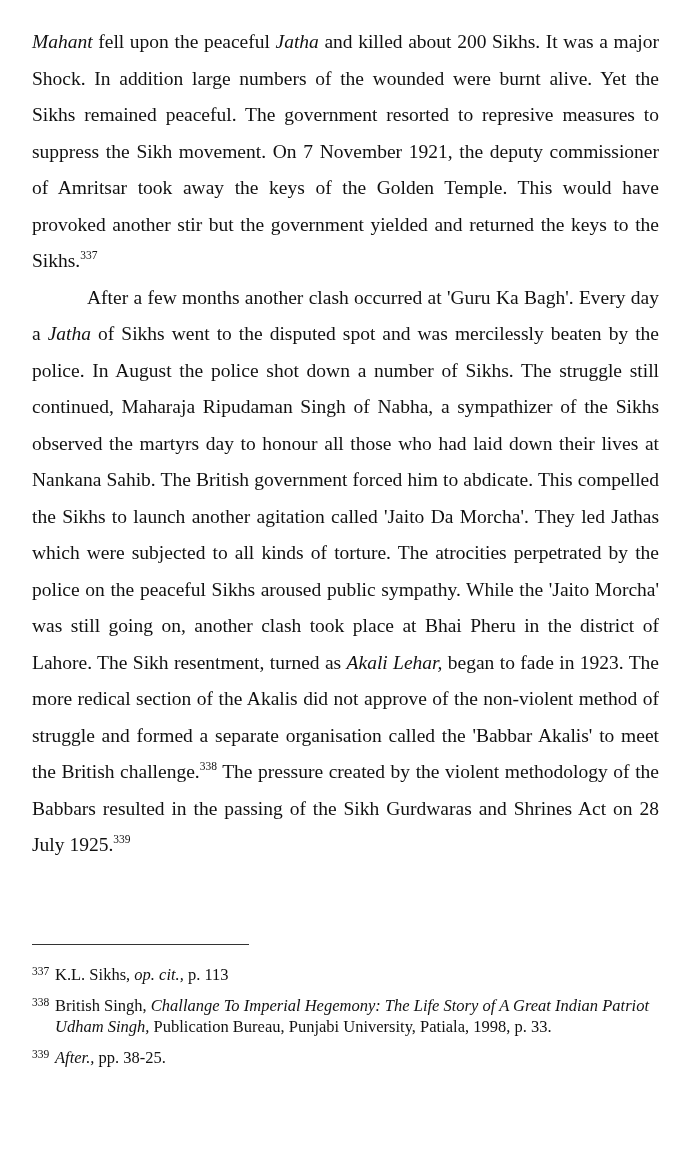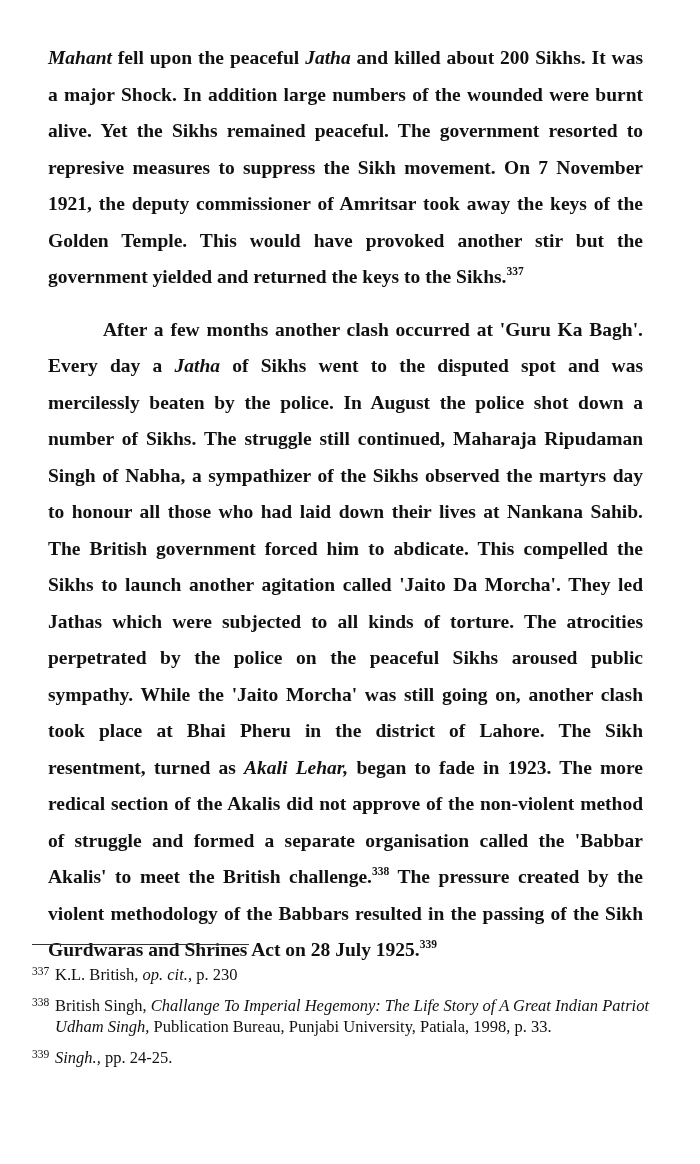--- a/index.html
+++ b/index.html
@@ -1,21 +1,21 @@
 <!DOCTYPE html>
 <html><head>
 <meta charset="utf-8">
 <style>
   html, body { margin:0; padding:0; background:#ffffff; }
   body { width:700px; height:1164px; position:relative; overflow:hidden;
          font-family:"Liberation Serif", "DejaVu Serif", serif; color:#111; }
   .page { position:absolute; left:32px; top:0; width:627px; }
   .body-text { position:absolute; left:0; top:24px; width:627px;
                font-size:19.5px; line-height:36.5px; text-align:justify; }
-  .body-text p { margin:16px;font-weight:bold; }
+  .body-text p { margin:0; }
   .body-text p.indent { text-indent:55px; }
   sup { font-size:11.5px; line-height:0; vertical-align:8px; }
   .fn-rule { position:absolute; left:0; top:944px; width:217px; height:0;
              border-top:1.3px solid #333; }
   .footnotes { position:absolute; left:0; top:964px; width:627px; font-size:16.5px; }
   .fn { position:relative; padding-left:23px; line-height:21px; margin-bottom:10px; }
   .fn .num { position:absolute; left:0; top:-3px; font-size:11.5px; }
   i { font-style:italic; }
 </style>
 </head>
@@ -24,22 +24,22 @@
 <div class="page">
   <div class="body-text">
     <p><i>Mahant</i><span> fell upon the peaceful </span><i>Jatha</i><span> and killed about 200 Sikhs.  It was a major Shock.  In addition large numbers of the wounded were burnt alive. Yet the Sikhs remained peaceful.  The government resorted to represive measures to suppress the Sikh movement.  On 7 November 1921, the deputy commissioner of Amritsar took away the keys of the Golden Temple.  This would have provoked another stir but the government yielded and returned the keys to the Sikhs.</span><sup>337</sup></p>
     <p class="indent"><span>After a few months another clash occurred at 'Guru Ka Bagh'. Every day a </span><i>Jatha</i><span> of Sikhs went to the disputed spot and was mercilessly beaten by the police.  In August the police shot down a number of Sikhs. The struggle still continued, Maharaja  Ripudaman Singh of Nabha, a sympathizer of the Sikhs observed the martyrs day to honour all those who had laid down their lives at Nankana Sahib.  The British government forced him to abdicate.  This compelled the Sikhs to launch another agitation called 'Jaito Da Morcha'.  They led Jathas which were subjected to all kinds of torture.  The atrocities perpetrated by the police on the peaceful Sikhs aroused public sympathy.  While the 'Jaito Morcha' was still going on, another clash took place at Bhai Pheru in the district of Lahore.  The Sikh resentment, turned as </span><i>Akali Lehar,</i><span> began to fade in 1923.  The more redical section of the Akalis did not approve of the non-violent method of struggle and formed a separate organisation called the 'Babbar Akalis' to meet the British challenge.</span><sup>338</sup><span> The pressure created by the violent methodology of the Babbars resulted in the passing of the Sikh Gurdwaras and Shrines Act on 28 July 1925.</span><sup>339</sup></p>
   </div>
 
   <div class="fn-rule"></div>
 
   <div class="footnotes">
     <div class="fn">
-      <span class="num">337</span><span>K.L. British,  </span><i>op. cit.,</i><span>  p. 230</span>
+      <span class="num">337</span><span>K.L. Sikhs,  </span><i>op. cit.,</i><span>  p. 113</span>
     </div>
     <div class="fn">
       <span class="num">338</span><span>British Singh, </span><i>Challange To Imperial Hegemony: The Life Story of A Great Indian Patriot Udham Singh,</i><span> Publication Bureau, Punjabi University, Patiala, 1998, p. 33.</span>
     </div>
     <div class="fn">
-      <span class="num">339</span><span></span><i>Singh.,</i><span> pp. 24-25.</span>
+      <span class="num">339</span><span></span><i>After.,</i><span> pp. 38-25.</span>
     </div>
   </div>
 </div>
 
 </body></html>

